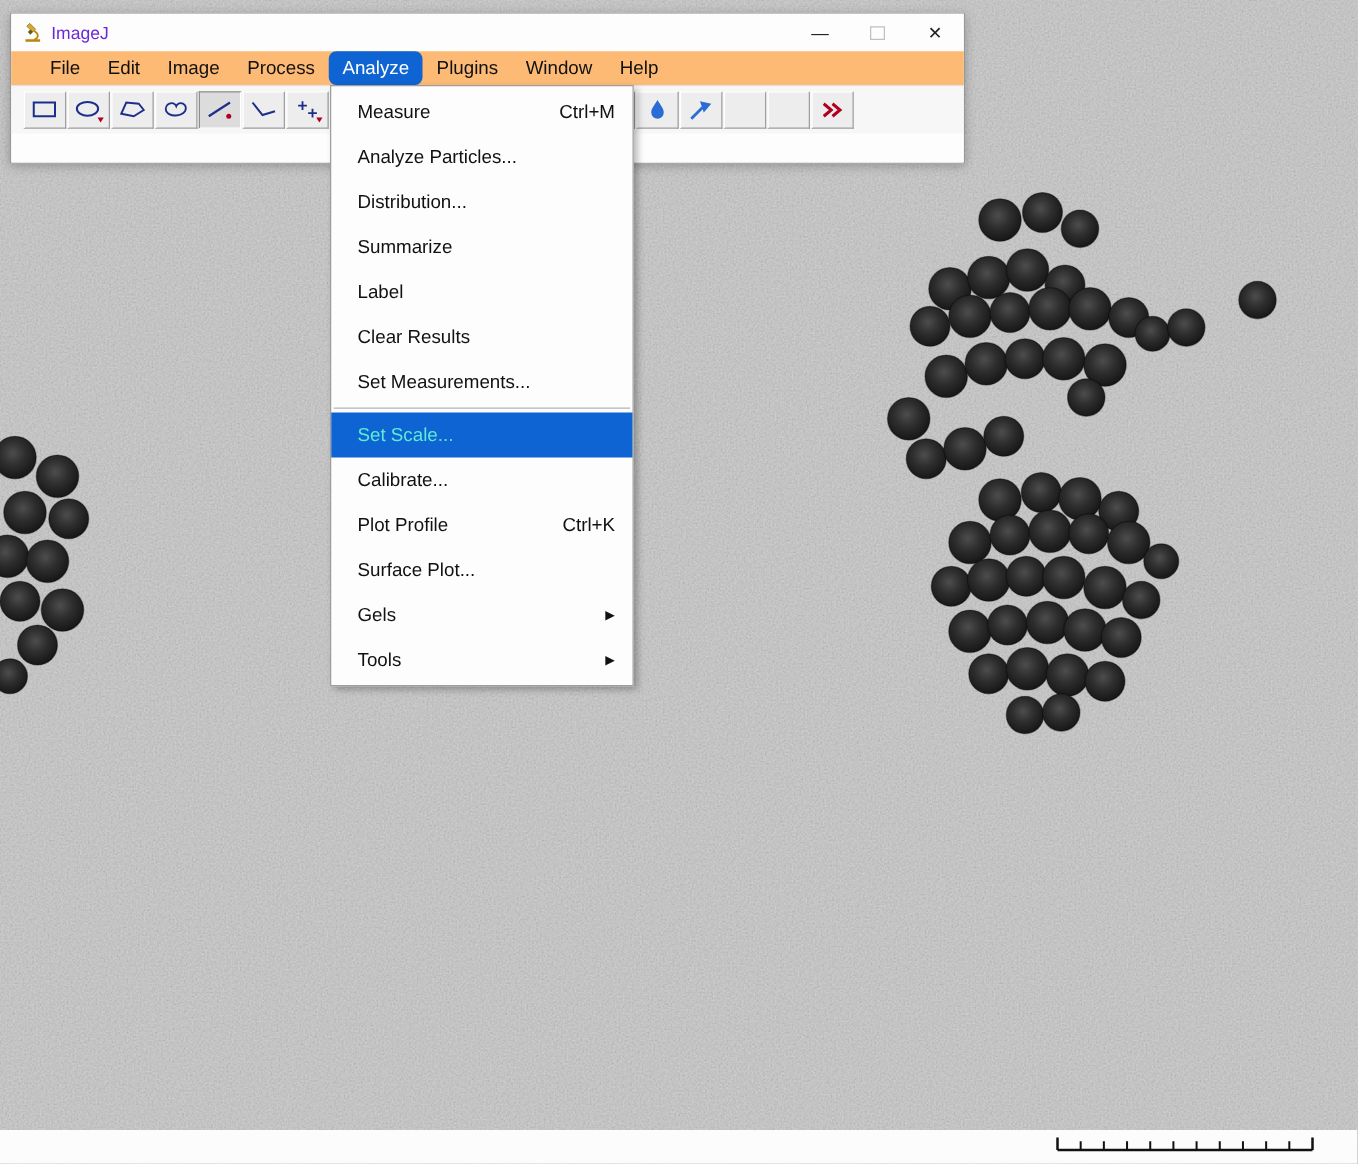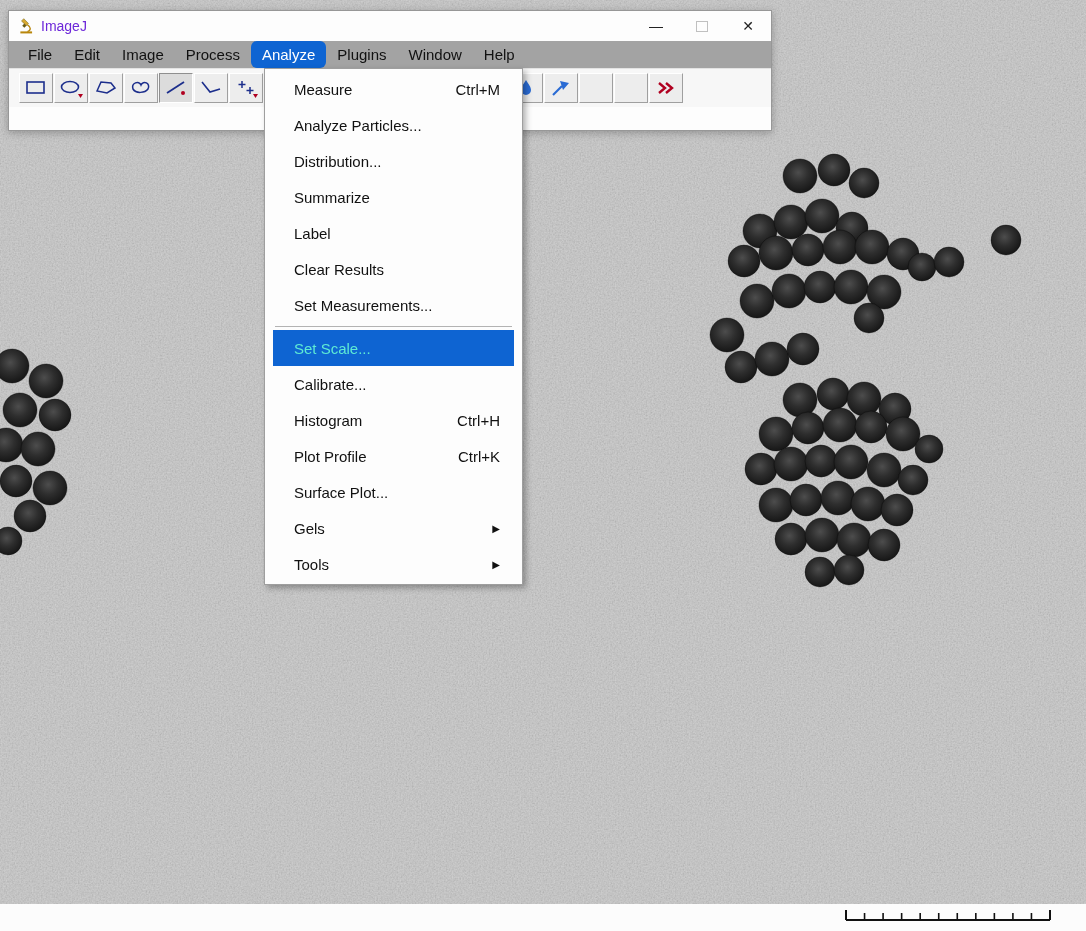--- a/index.html
+++ b/index.html
@@ -28,22 +28,22 @@
   }
   .titlebar{height:30px;display:flex;align-items:center;background:#fdfdfd;}
   .titlebar .app-icon{width:18px;height:18px;margin:0 6px 0 8px;flex:0 0 auto;}
   .titlebar .title-text{font-size:14px;color:#6d28d9;}
   .win-controls{margin-left:auto;display:flex;height:100%;}
   .win-btn{width:46px;height:100%;display:flex;align-items:center;justify-content:center;
     font-size:14px;color:#222;cursor:default;}
   .max-box{width:10px;height:9px;border:1.5px solid #c0c0c0;display:inline-block;}
 
   .menubar{
-    height:27px;display:flex;align-items:stretch;background:#a3a3a3;
-    padding-left:8px;font-size:15px;color:#111;
+    height:27px;display:flex;align-items:stretch;background:#fdba74;
+    padding-left:20px;font-size:15px;color:#111;
   }
   .mb-item{display:flex;align-items:center;padding:0 11px;cursor:default;}
   .mb-item.active{background:var(--hl,#0e64d2);color:#fff;border-radius:6px;}
 
   .toolbar{
     height:38px;display:flex;align-items:center;background:#f7f7f7;
     padding-left:10px;gap:1px;border-top:1px solid #e3e3e3;
   }
   .tool{
     width:34px;height:30px;background:#ededed;display:flex;align-items:center;justify-content:center;
@@ -52,21 +52,21 @@
   .tool.selected{background:#dcdcdc;border-color:#8f8f8f #ffffff #ffffff #8f8f8f;}
   .tool svg{width:26px;height:22px;display:block;}
 
   .statusbar{height:23px;background:#fdfdfd;}
 
   
   .dropdown{
     position:absolute;left:264px;top:68px;width:241px;z-index:4;
     background:#fdfdfd;border:1px solid #9e9e9e;
     box-shadow:3px 3px 6px rgba(0,0,0,.3);
-    padding:2px 8px;font-size:15px;color:#111;
+    padding:2px 0;font-size:15px;color:#111;
   }
   .menu-item{
     height:36px;display:flex;align-items:center;
     padding:0 14px 0 21px;cursor:default;
   }
   .menu-item .mi-label{flex:1 1 auto;}
   .menu-item .mi-right{flex:0 0 auto;margin-left:8px;}
   .menu-item .mi-arrow{font-size:10px;}
   .menu-item.selected{background:var(--hl,#0e64d2);color:#5eead4;}
   .menu-sep{height:1px;background:#b3b3b3;margin:3px 2px;}
@@ -331,24 +331,20 @@
         <span class="mi-label">Set Measurements...</span>
       </div>
       <div class="menu-sep"></div>
       <div class="menu-item selected">
         <span class="mi-label">Set Scale...</span>
       </div>
       <div class="menu-item">
         <span class="mi-label">Calibrate...</span>
       </div>
       <div class="menu-item">
-        <span class="mi-label">Histogram</span>
-        <span class="mi-right">Ctrl+H</span>
-      </div>
-      <div class="menu-item">
         <span class="mi-label">Plot Profile</span>
         <span class="mi-right">Ctrl+K</span>
       </div>
       <div class="menu-item">
         <span class="mi-label">Surface Plot...</span>
       </div>
       <div class="menu-item">
         <span class="mi-label">Gels</span>
         <span class="mi-right mi-arrow">▶</span>
       </div>

